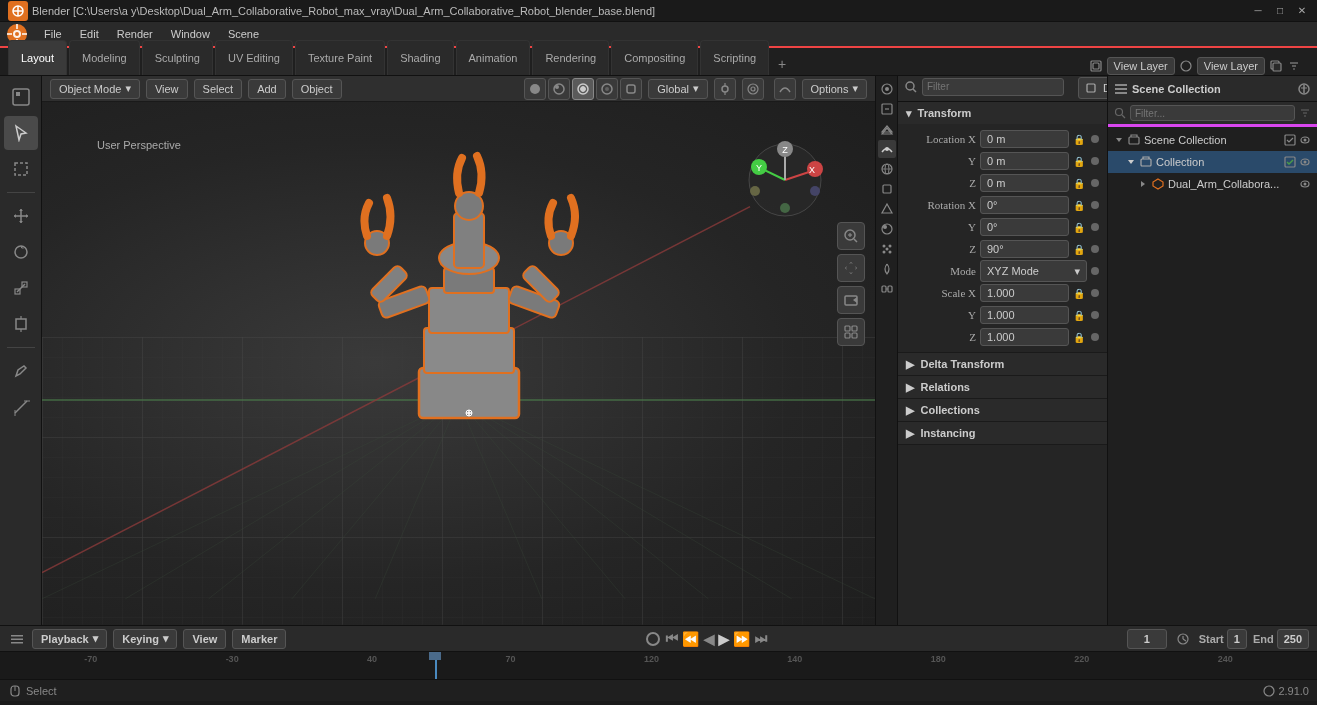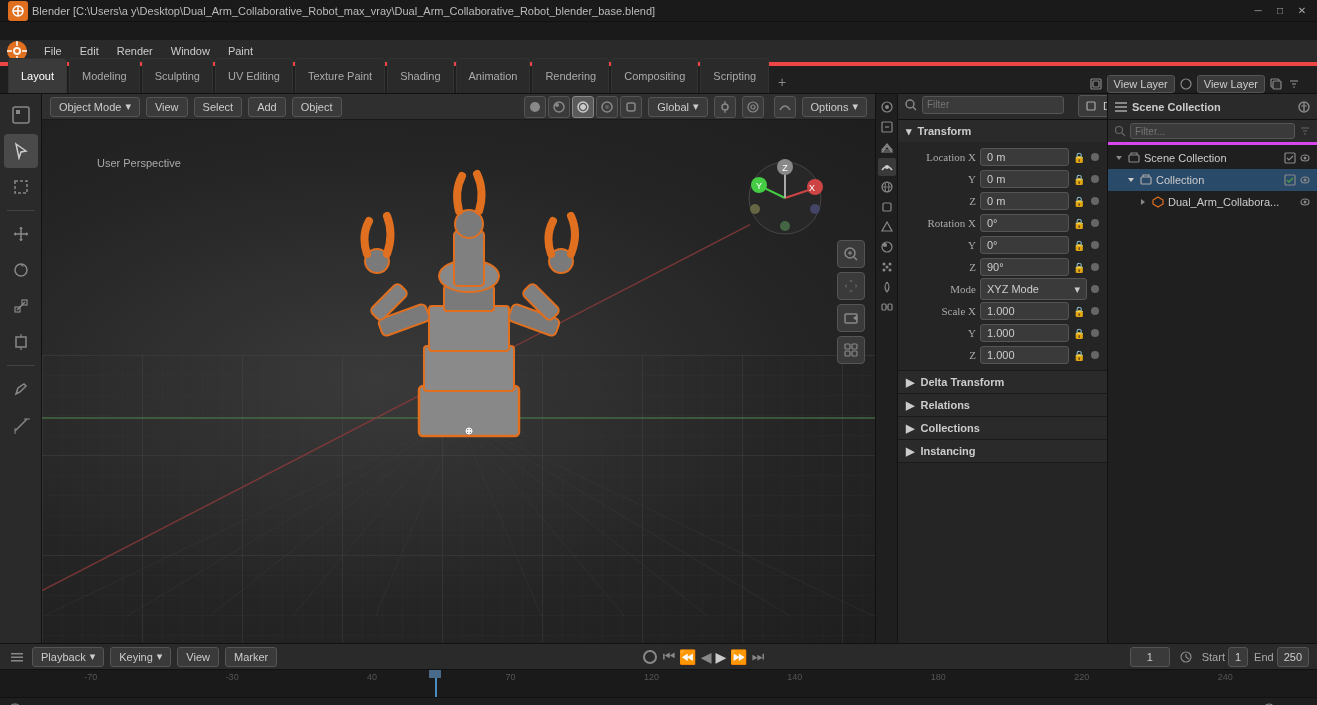--- a/index.html
+++ b/index.html
@@ -44,22 +44,21 @@
     }
 
     
     #menubar {
       height: 26px;
       background: #2a2a2a;
       display: flex;
       align-items: center;
       padding: 8px 4px;
       gap: 2px;
-      border-bottom: 4px solid #ef4444;
-      margin-top: 18px;
+      border-bottom: 2px solid #ef4444;
     }
     .menu-logo {
       width: 26px;
       height: 22px;
       display: flex;
       align-items: center;
       justify-content: center;
       margin-right: 4px;
     }
     .menu-item {
@@ -452,21 +451,21 @@
       <line x1="11" y1="1" x2="11" y2="6" stroke="white" stroke-width="1.5"></line>
       <line x1="11" y1="16" x2="11" y2="21" stroke="white" stroke-width="1.5"></line>
       <line x1="1" y1="11" x2="6" y2="11" stroke="white" stroke-width="1.5"></line>
       <line x1="16" y1="11" x2="21" y2="11" stroke="white" stroke-width="1.5"></line>
     </svg>
   </div>
   <div class="menu-item">File</div>
   <div class="menu-item">Edit</div>
   <div class="menu-item">Render</div>
   <div class="menu-item">Window</div>
-  <div class="menu-item">Paint</div>
+  <div class="menu-item">Scene</div>
 </div>
 
 <div id="workspace-tabs">
   <div class="ws-tab active">Layout</div>
   <div class="ws-tab">Modeling</div>
   <div class="ws-tab">Sculpting</div>
   <div class="ws-tab">UV Editing</div>
   <div class="ws-tab">Texture Paint</div>
   <div class="ws-tab">Shading</div>
   <div class="ws-tab">Animation</div>
@@ -1073,21 +1072,21 @@
               <ellipse cx="6" cy="6" rx="4" ry="3" fill="none" stroke="#888" stroke-width="1.2"></ellipse>
               <circle cx="6" cy="6" r="1.5" fill="#888"></circle>
             </svg>
         </div>
       </div>
     </div>
   </div>
 
 </div>
 
-<div id="timeline-area" style="height:54px;background:#1f1f1f;border-top:1px solid #111;display:flex;flex-direction:column;">
+<div id="timeline-area" style="height:54px;background:#1f1f1f;border-top:1px solid #111;display:flex;flex-direction:column;font-weight:bold;">
   <div id="timeline-header" style="height:26px;background:#2a2a2a;display:flex;align-items:center;padding:0 8px;gap:6px;border-bottom:1px solid #111;">
 
     <div style="width:18px;height:18px;display:flex;align-items:center;justify-content:center;cursor:pointer;">
       <svg width="14" height="14" viewBox="0 0 14 14">
           <rect x="1" y="3" width="12" height="1.5" fill="#888"></rect>
           <rect x="1" y="6.5" width="12" height="1.5" fill="#888"></rect>
           <rect x="1" y="10" width="12" height="1.5" fill="#888"></rect>
         </svg>
     </div>
     <div class="bottom-btn">

